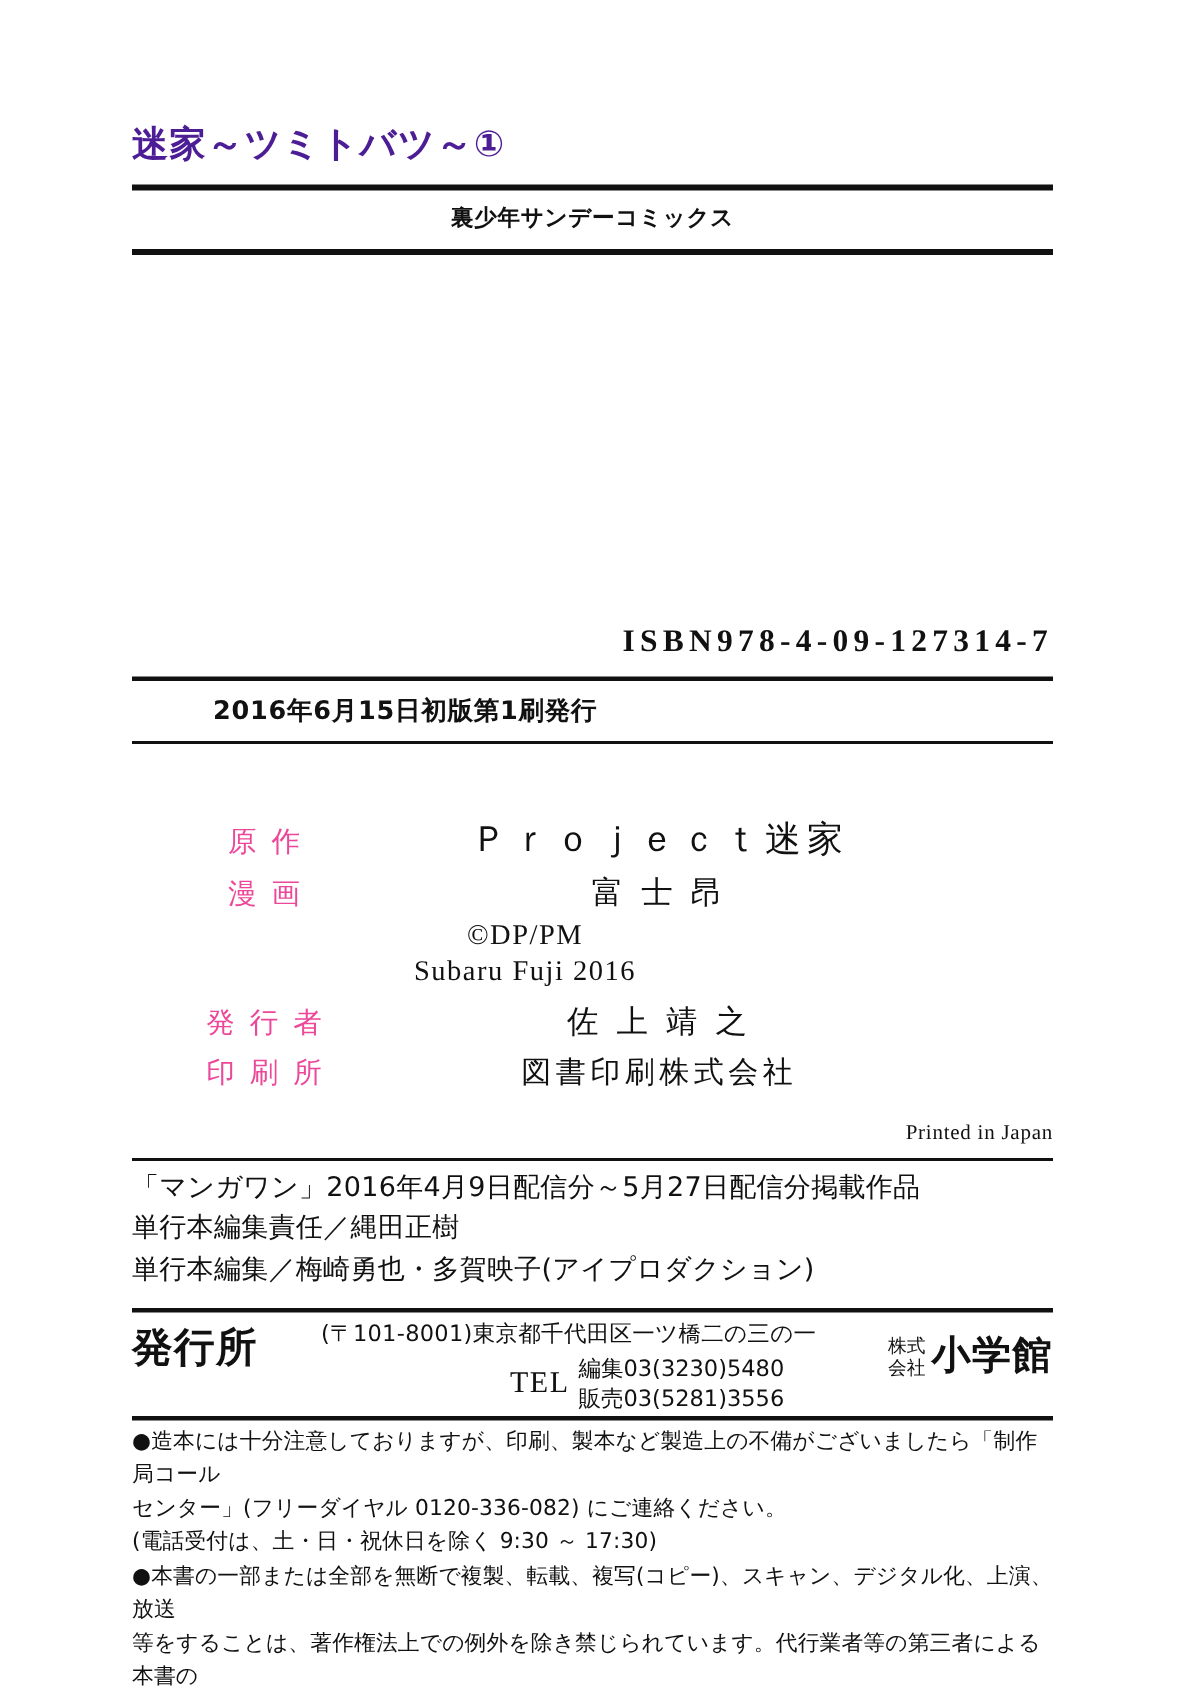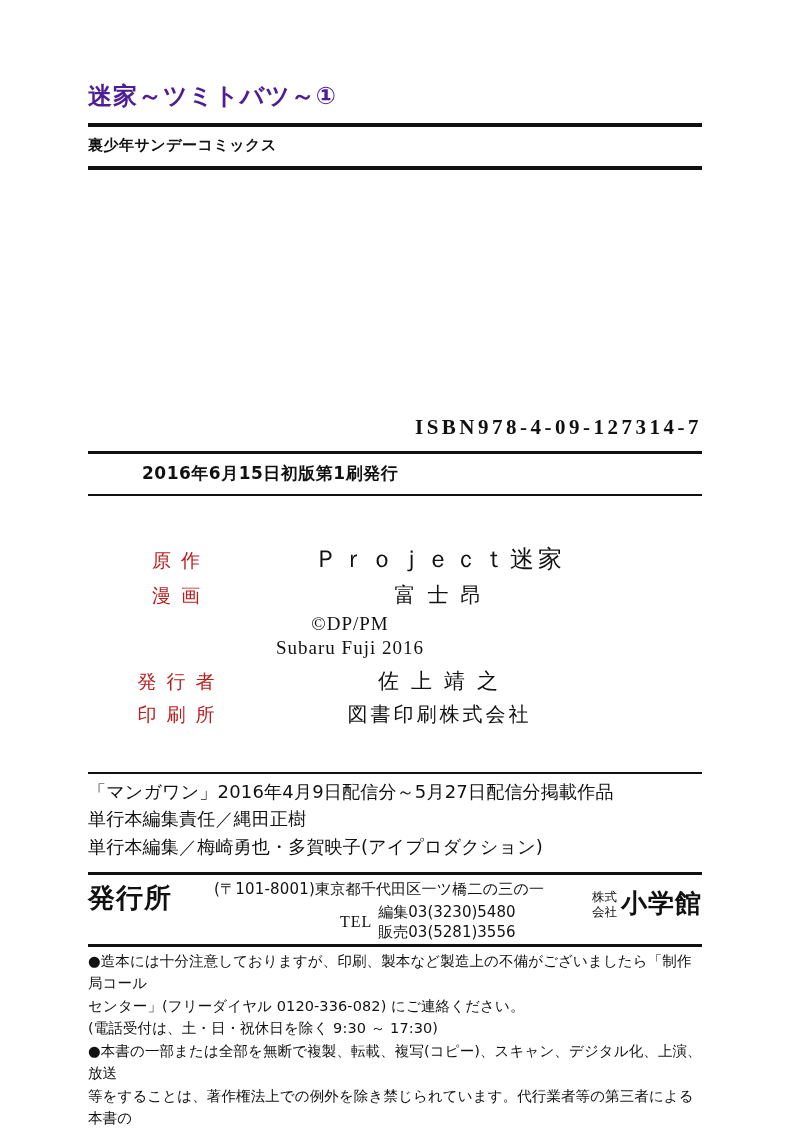--- a/index.html
+++ b/index.html
@@ -41,20 +41,21 @@
     border-top: 4px solid #111;
     margin-top: 12px;
     width: 614px;
   }
   .series-label {
     font-family: Liberation Sans, sans-serif;
     font-size: 15px;
     font-weight: bold;
     margin-top: 9px;
     letter-spacing: 0.5px;
+    text-align: center;
   }
   .rule-thick-2 {
     border-top: 4px solid #111;
     margin-top: 11px;
     width: 614px;
   }
 
   
   .isbn {
     position: absolute;
@@ -103,21 +104,21 @@
     align-items: baseline;
     margin-bottom: 6px;
   }
   .credit-label {
     width: 176px;
     text-align: center;
     font-family: Liberation Sans, sans-serif;
     font-size: 19px;
     letter-spacing: 10px;
     text-indent: 10px;
-    color: #b91c1c;
+    color: #ec4899;
   }
   .credit-value {
     flex: 1;
     text-align: center;
     font-family: "Liberation Serif", serif;
     font-size: 24px;
     letter-spacing: 4px;
     text-indent: 4px;
     padding-right: 90px;
   }
@@ -216,21 +217,21 @@
     position: absolute;
     left: 252px;
     top: 26px;
     display: flex;
     align-items: center;
     font-family: "DejaVu Sans", sans-serif;
     font-size: 15px;
   }
   .pub-tel-label {
     font-family: "Liberation Serif", serif;
-    font-size: 16px;
+    font-size: 20px;
     letter-spacing: 1px;
     margin-right: 6px;
   }
   .pub-tel-lines div {
     line-height: 1.35;
   }
   .pub-imprint {
     position: absolute;
     right: 0;
     top: 10px;
@@ -311,20 +312,21 @@
       <div class="credit-value jp">佐上靖之</div>
     </div>
 
     <div class="credit-row">
       <div class="credit-label">印刷所</div>
       <div class="credit-value jp-tight">図書印刷株式会社</div>
     </div>
 
   </div>
 
+  <div class="printed-in">Printed in Japan</div>
   <div class="rule-credits"></div>
 
   <div class="staff">
     <div>「マンガワン」2016年4月9日配信分～5月27日配信分掲載作品</div>
     <div>単行本編集責任／縄田正樹</div>
     <div>単行本編集／梅崎勇也・多賀映子(アイプロダクション)</div>
   </div>
   <div class="rule-staff"></div>
 
   <div class="publisher">

